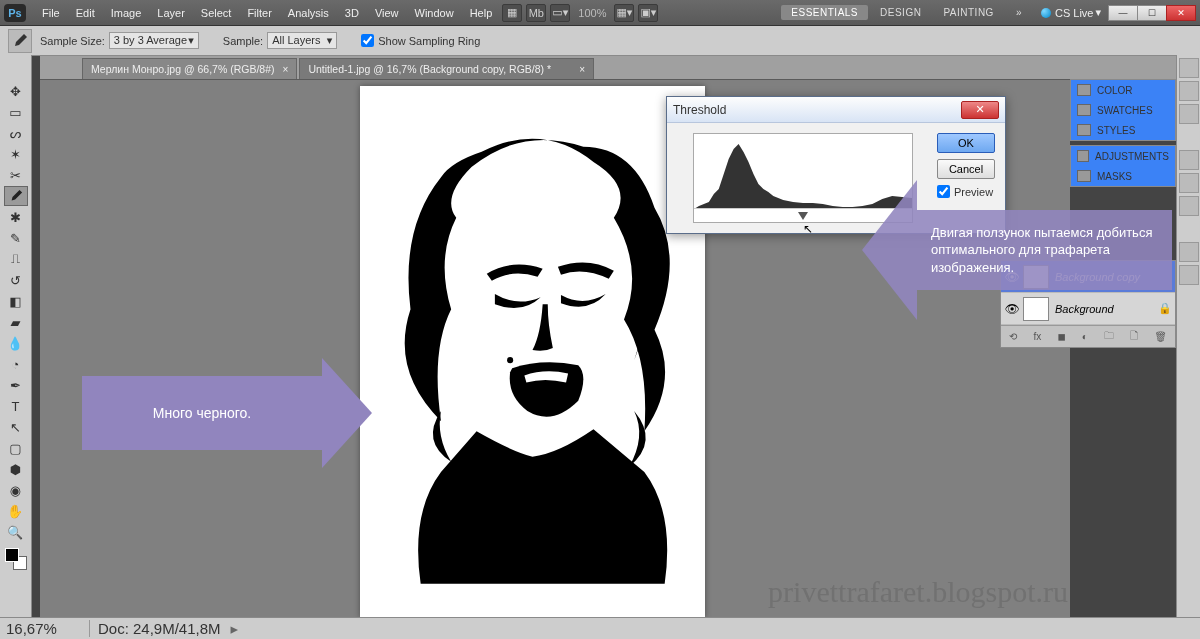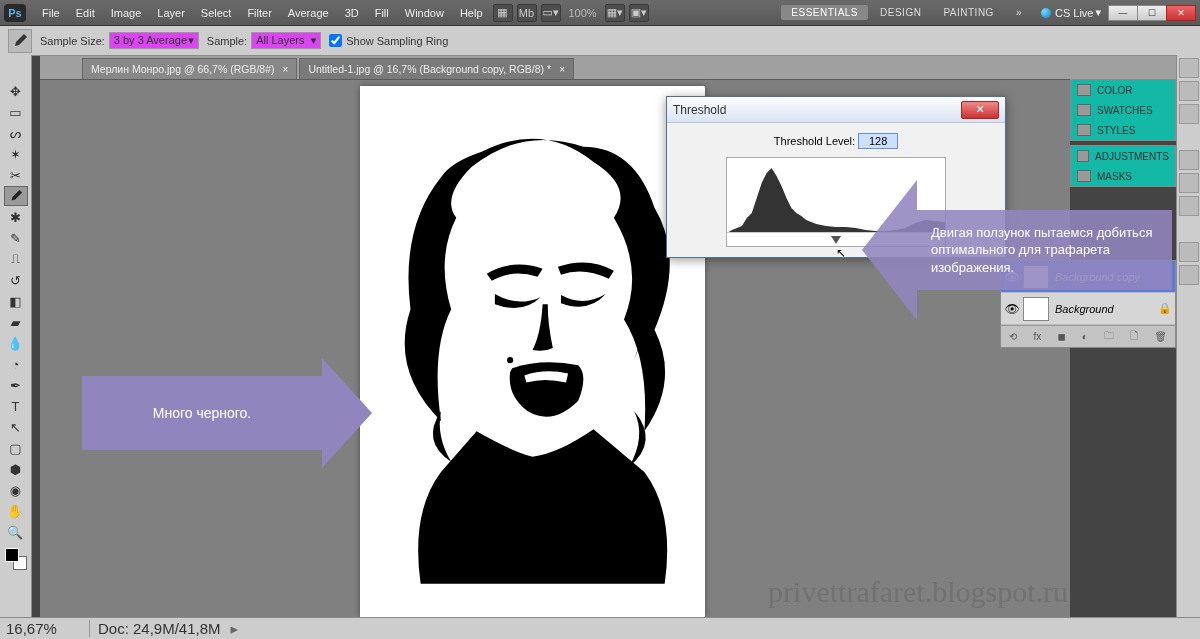--- a/index.html
+++ b/index.html
@@ -17,27 +17,27 @@
   .cslive { display:flex; align-items:center; margin-left:8px; color:#eee;}
   .cslive .dot { width:10px;height:10px;border-radius:50%; background:radial-gradient(circle at 30% 30%, #7fd8ff, #0088cc); margin-right:4px;}
   .winbtns { display:flex; margin-left:8px;}
   .winbtn { width:30px; height:16px; border:1px solid #888; background:linear-gradient(#eee,#ccc); margin-left:-1px; display:flex;align-items:center;justify-content:center; font-size:9px; color:#333;}
   .winbtn.close { background:linear-gradient(#e66,#c33); color:#fff; border-color:#a22;}
   
   
   .optionsbar { height: 30px; background: #cdcdcd; border-bottom:1px solid #8a8a8a; display:flex; align-items:center; padding:0 8px; font-size:11px; color:#333;}
   .opt-icon { width:24px; height:24px; background:#bbb; border:1px solid #999; margin-right:8px; display:flex;align-items:center;justify-content:center;}
   .opt-label { margin-right:4px;}
-  .opt-select { background:#d946ef; border:1px solid #999; padding:1px 4px; font-size:11px; margin-right:8px; min-width:90px;}
+  .opt-select { background:#e5e5e5; border:1px solid #999; padding:1px 4px; font-size:11px; margin-right:24px; min-width:90px;}
   .opt-check { margin-right:4px;}
   
   
   .doctabs { height: 24px; background:#a0a0a0; display:flex; align-items:flex-end; padding-left:42px; border-bottom:1px solid #5a5a5a;}
   .doctab { background:#888; color:#eee; font-size:10.5px; padding:4px 8px; margin-right:2px; border:1px solid #666; border-bottom:none; display:flex; align-items:center;}
-  .doctab.active { background:#7a7a7a; }
+  .doctab.active { background:#7a7a7a;gap:20px; }
   .doctab .x { margin-left:8px; font-size:10px;}
   
   
   .workspace { position:absolute; top:80px; left:40px; right:130px; bottom:22px; background:#808080; }
   .canvas { position:absolute; left:320px; top:6px; width:345px; height:532px; background:#fff; box-shadow:0 0 6px rgba(0,0,0,0.4);}
   .portrait { position:absolute; inset:20px; }
   
   
   .tools { position:absolute; left:0; top:55px; width:32px; bottom:22px; background:#cdcdcd; border-right:1px solid #8a8a8a; padding-top:25px;}
   .tools .tool { width:24px; height:20px; margin:1px auto; display:flex; align-items:center; justify-content:center; color:#333; font-size:13px; border:1px solid transparent;}
@@ -45,21 +45,21 @@
   .tools .swatch { width:22px; height:22px; margin:6px auto; position:relative;}
   .tools .swatch .fg { position:absolute; width:14px;height:14px; background:#000; border:1px solid #fff; left:0; top:0; z-index:2;}
   .tools .swatch .bg { position:absolute; width:14px;height:14px; background:#fff; border:1px solid #666; right:0; bottom:0;}
   
   
   .rightcol { position:absolute; right:0; top:55px; width:24px; bottom:22px; background:#cdcdcd; border-left:1px solid #8a8a8a;}
   .rightcol .btn { width:20px; height:20px; margin:3px auto; background:#bbb; border:1px solid #999;}
   
   
   .panels { position:absolute; right:24px; top:79px; width:106px; bottom:22px; }
-  .panel-strip { background:#14b8a6; border:1px solid #8a8a8a; margin-bottom:4px;}
+  .panel-strip { background:#3b82f6; border:1px solid #8a8a8a; margin-bottom:4px;}
   .panel-tab { display:flex; align-items:center; padding:4px 6px; font-size:10px; color:#333;}
   .panel-tab .pic { width:14px; height:12px; background:#999; margin-right:6px; border:1px solid #666;}
   
   
   .layers-panel { position:absolute; right:24px; top:260px; width:176px; background:#cdcdcd; border:1px solid #8a8a8a;}
   .layers-body { background:#d6d6d6;}
   .layer-row { display:flex; align-items:center; height:32px; border-bottom:1px solid #bbb; font-size:11px; }
   .layer-row.selected { background:#5a7bd8; color:#fff;}
   .layer-eye { width:22px; text-align:center; font-size:12px;}
   .layer-thumb { width:26px; height:24px; background:#fff; border:1px solid #888; margin-right:6px;}
@@ -107,23 +107,23 @@
 <body>
 
 <div class="menubar">
   <div class="ps-logo">Ps</div>
   <div class="menu-item">File</div>
   <div class="menu-item">Edit</div>
   <div class="menu-item">Image</div>
   <div class="menu-item">Layer</div>
   <div class="menu-item">Select</div>
   <div class="menu-item">Filter</div>
-  <div class="menu-item">Average</div>
+  <div class="menu-item">Analysis</div>
   <div class="menu-item">3D</div>
-  <div class="menu-item">Fill</div>
+  <div class="menu-item">View</div>
   <div class="menu-item">Window</div>
   <div class="menu-item">Help</div>
   <span class="menu-icon">▦</span>
   <span class="menu-icon">Mb</span>
   <span class="menu-icon">▭▾</span>
   <span class="menu-zoom">100%</span>
   <span class="menu-icon">▦▾</span>
   <span class="menu-icon">▣▾</span>
   <div class="menu-spacer"></div>
   <div class="workspace-btn active">ESSENTIALS</div>
@@ -298,34 +298,38 @@
   </div>
 </div>
 
 <div class="dialog">
   <div class="dialog-title">
     <span>Threshold</span>
     <div class="dclose">✕</div>
   </div>
   <div class="dialog-body">
     <div class="dialog-left">
-      <div class="dlg-row">
-        <span>Threshold Level:</span>&nbsp;
-        <input class="dlg-input" value="128" style="">
-      </div>
       <div class="histogram">
         <svg class="histo-svg" viewBox="0 0 220 75" preserveAspectRatio="none">
           <polygon fill="#333" points="0,75 5,72 10,70 15,68 20,60 25,55 30,40 35,25 40,15 45,10 50,18 55,28 60,40 65,50 70,55 75,58 80,62 85,64 90,66 95,67 100,68 110,69 120,69 130,70 140,72 150,73 160,73 170,72 180,70 190,65 200,62 210,63 220,64 220,75"></polygon>
         </svg>
         <div class="histo-slider">
           <div class="histo-thumb"></div>
           <div class="cursor-arrow">↖</div>
         </div>
       </div>
     </div>
+    <div class="dialog-right">
+      <div class="dlg-btn primary">OK</div>
+      <div class="dlg-btn">Cancel</div>
+      <div class="dlg-check">
+          <input type="checkbox" checked="" style="">
+          <span>Preview</span>
+        </div>
+    </div>
   </div>
 </div>
 
 <div class="annot" style="left:82px; top:358px;">
   <div class="annot-body" style="width:240px; height:74px; display:flex;align-items:center;justify-content:center;">Много черного.</div>
   <div class="annot-arrow-r"></div>
 </div>
 
 <div class="annot" style="left:862px; top:180px;">
   <div class="annot-arrow-l"></div>

